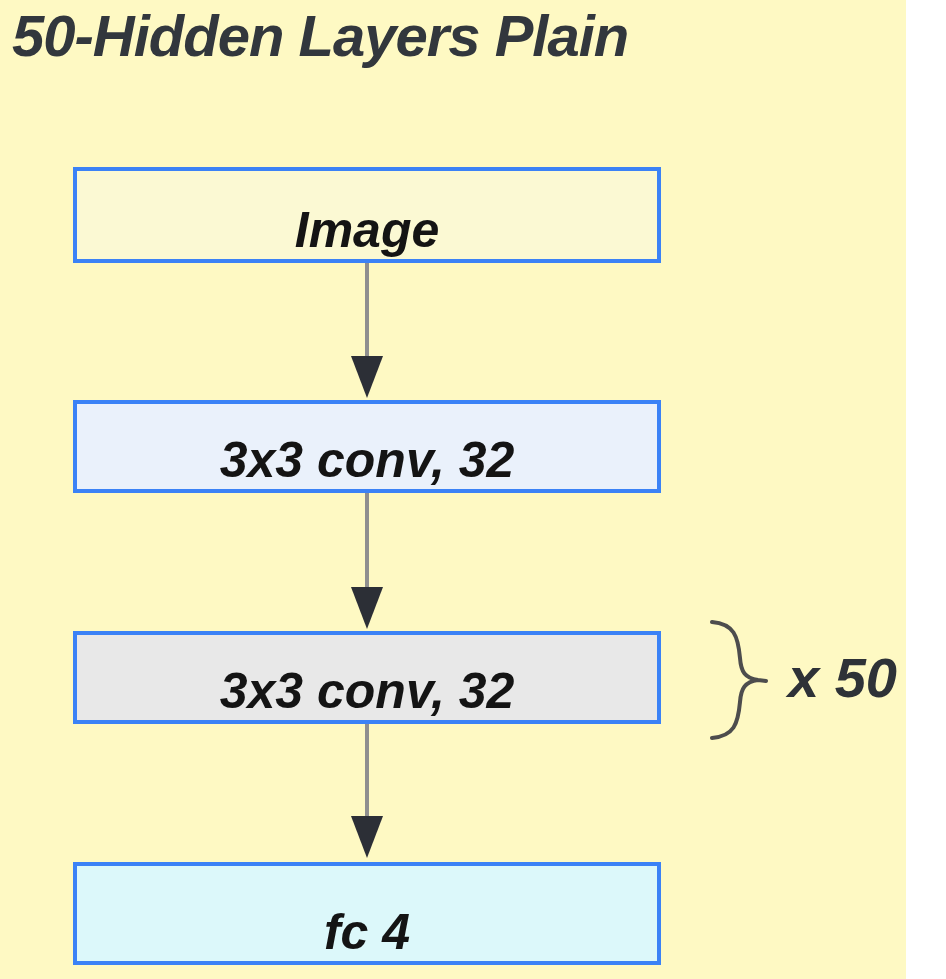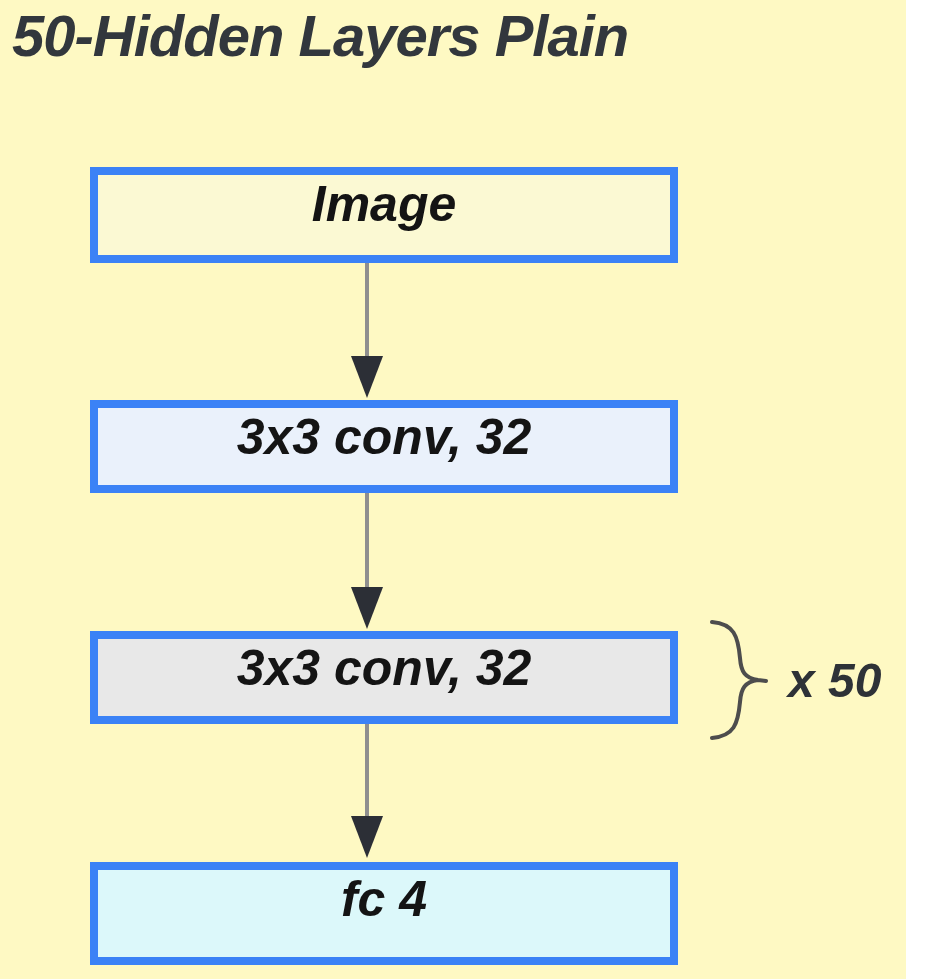--- a/index.html
+++ b/index.html
@@ -22,26 +22,26 @@
     top: 2px;
     margin: 0;
     font-size: 58px;
     font-weight: 700;
     letter-spacing: -1px;
     color: #32373d;
     white-space: nowrap;
   }
   .node {
     position: absolute;
-    left: 90px;
+    left: 73px;
     width: 588px;
     box-sizing: border-box;
-    border: 8px solid #3b82f6;
+    border: 4px solid #3b82f6;
     display: flex;
-    align-items: flex-start;
+    align-items: flex-end;
     justify-content: center;
   }
   .node-label {
     font-size: 50px;
     font-weight: 700;
     color: #141414;
     white-space: nowrap;
   }
   .node-0 { top: 167px; height: 96px; }
   .node-1 { top: 400px; height: 93px; }
@@ -76,25 +76,24 @@
     position: absolute;
     left: 700px;
     top: 617px;
     width: 76px;
     height: 124px;
   }
   .repeat-label {
     position: absolute;
     left: 788px;
     top: 645px;
-    font-size: 48px;
+    font-size: 56px;
     font-weight: 700;
     color: #2e3237;
     white-space: nowrap;
-    margin-top: 8px;
   }
 </style>
 </head>
 <body>
 
 <div class="canvas">
 
   <h1 class="diagram-title">50-Hidden Layers Plain</h1>
 
   <div class="node node-0" style="background-color: rgb(251, 249, 211);">

